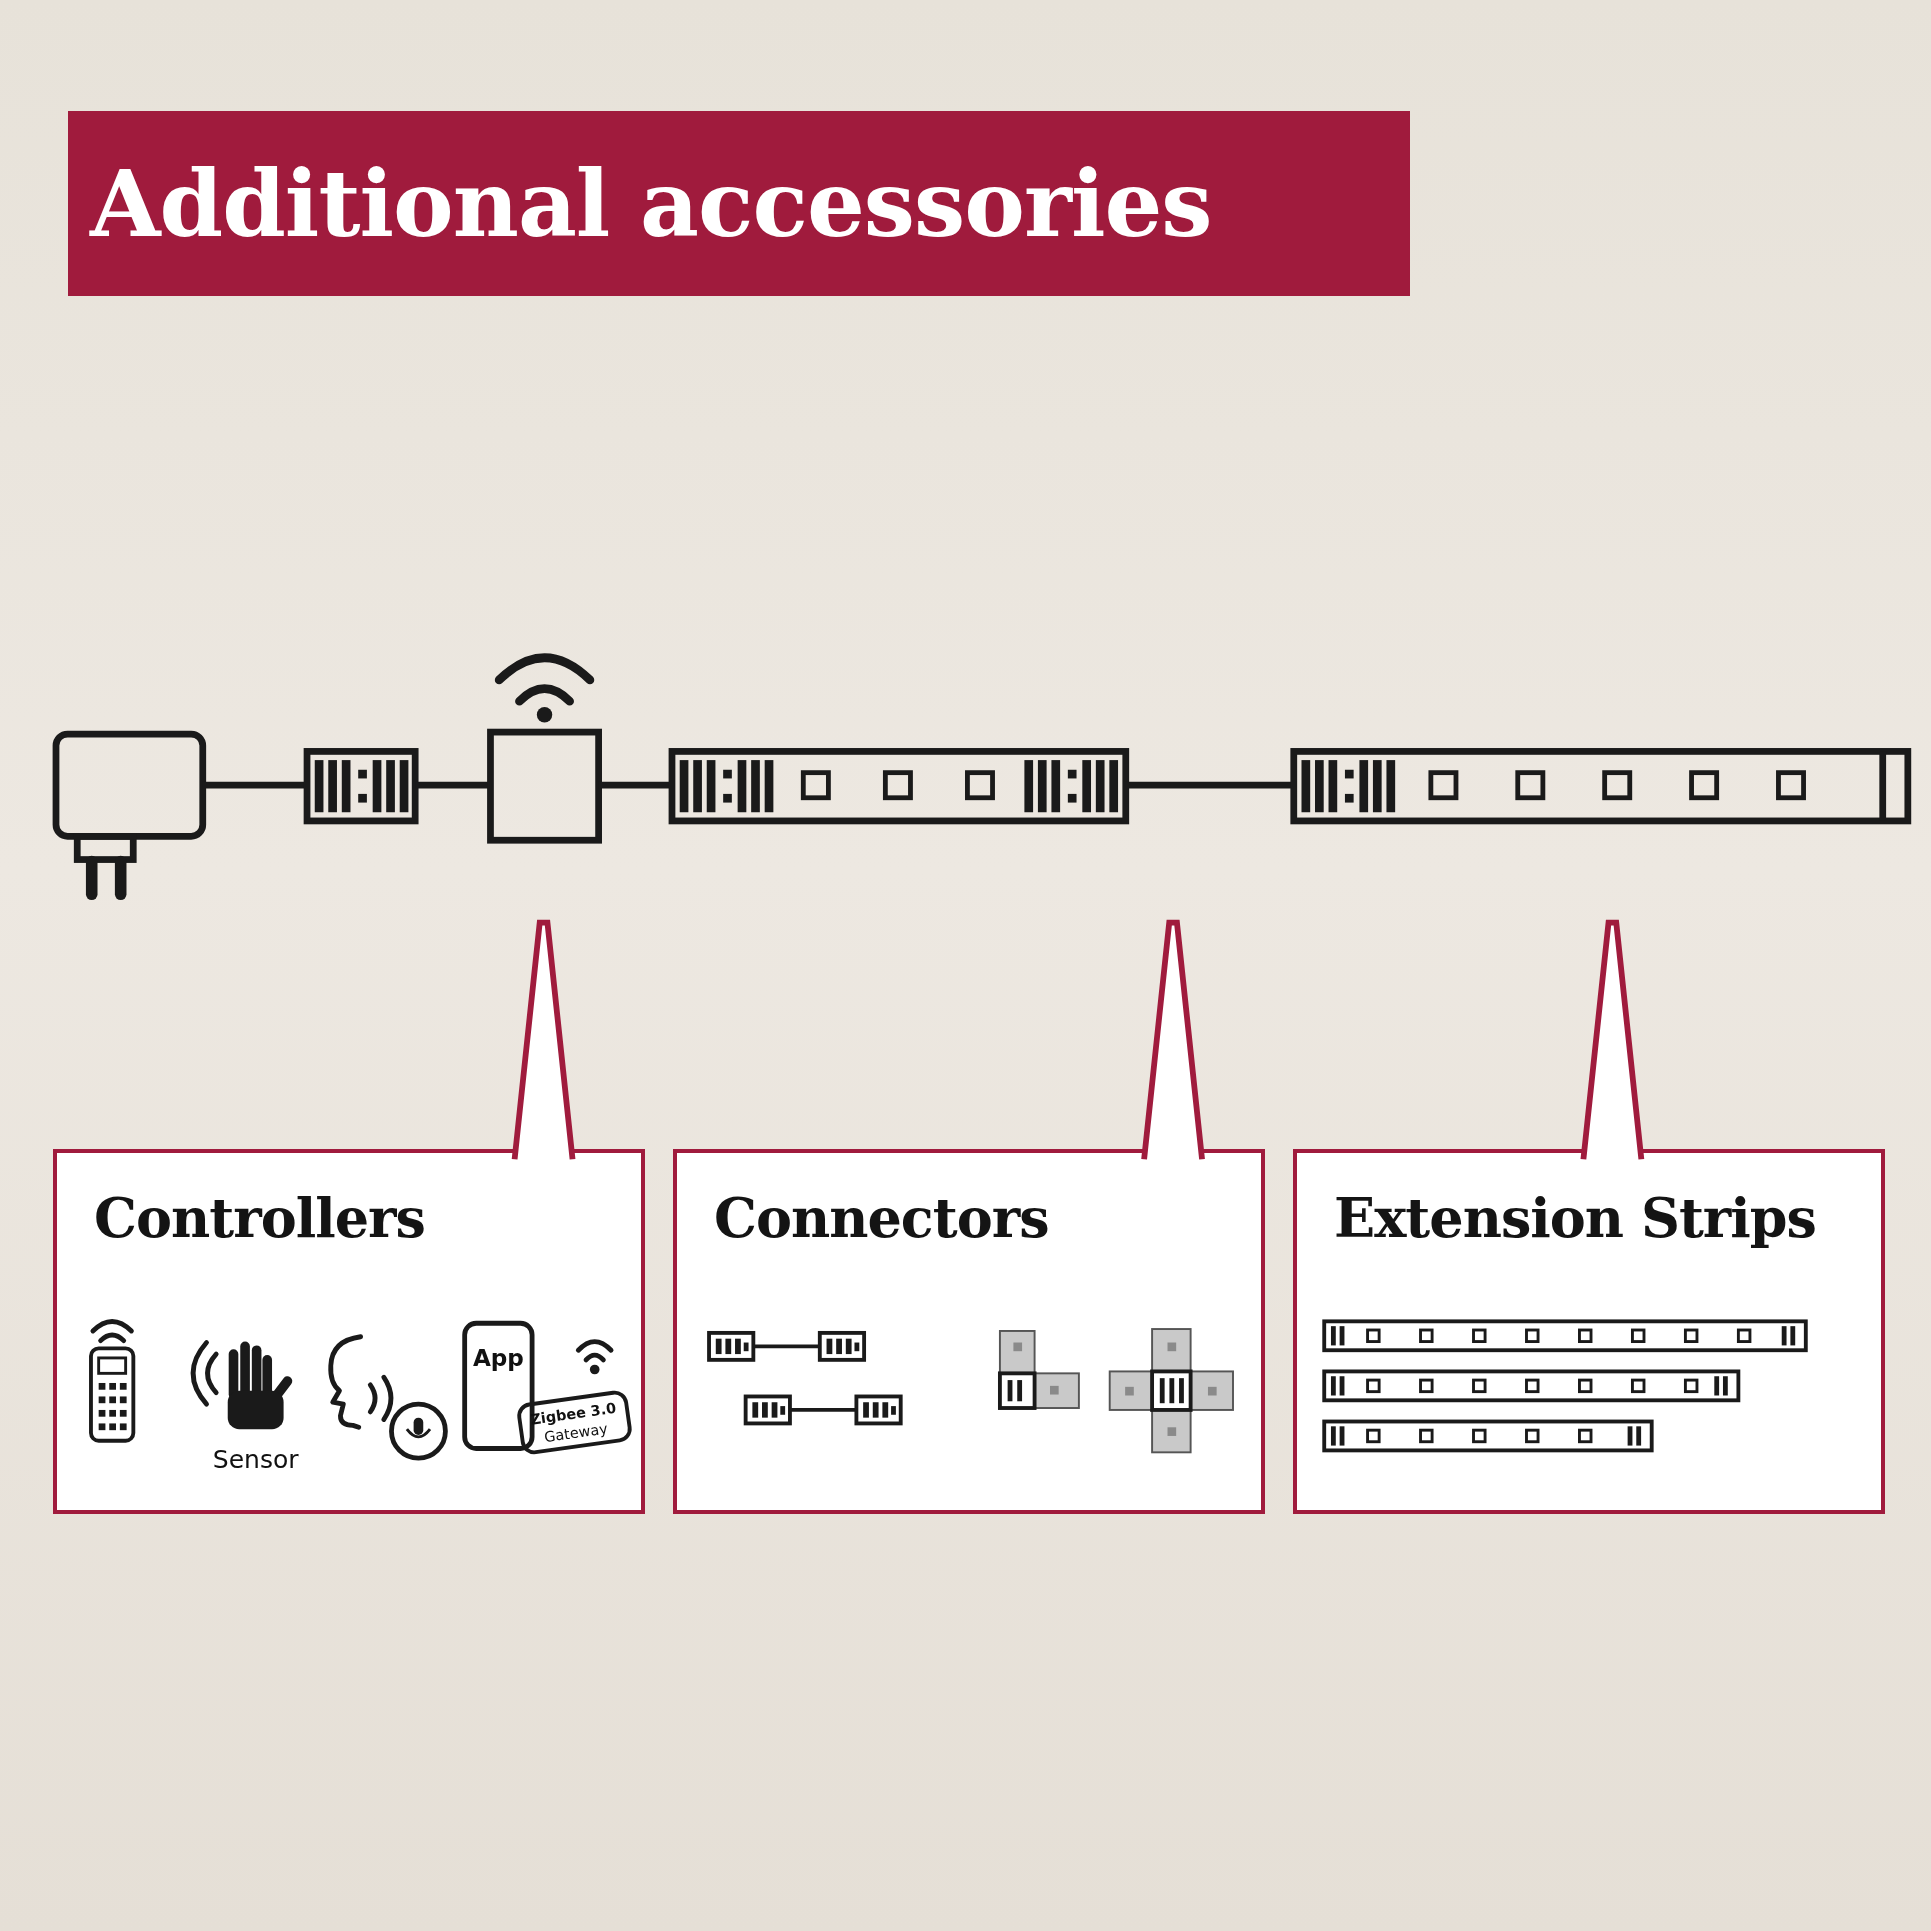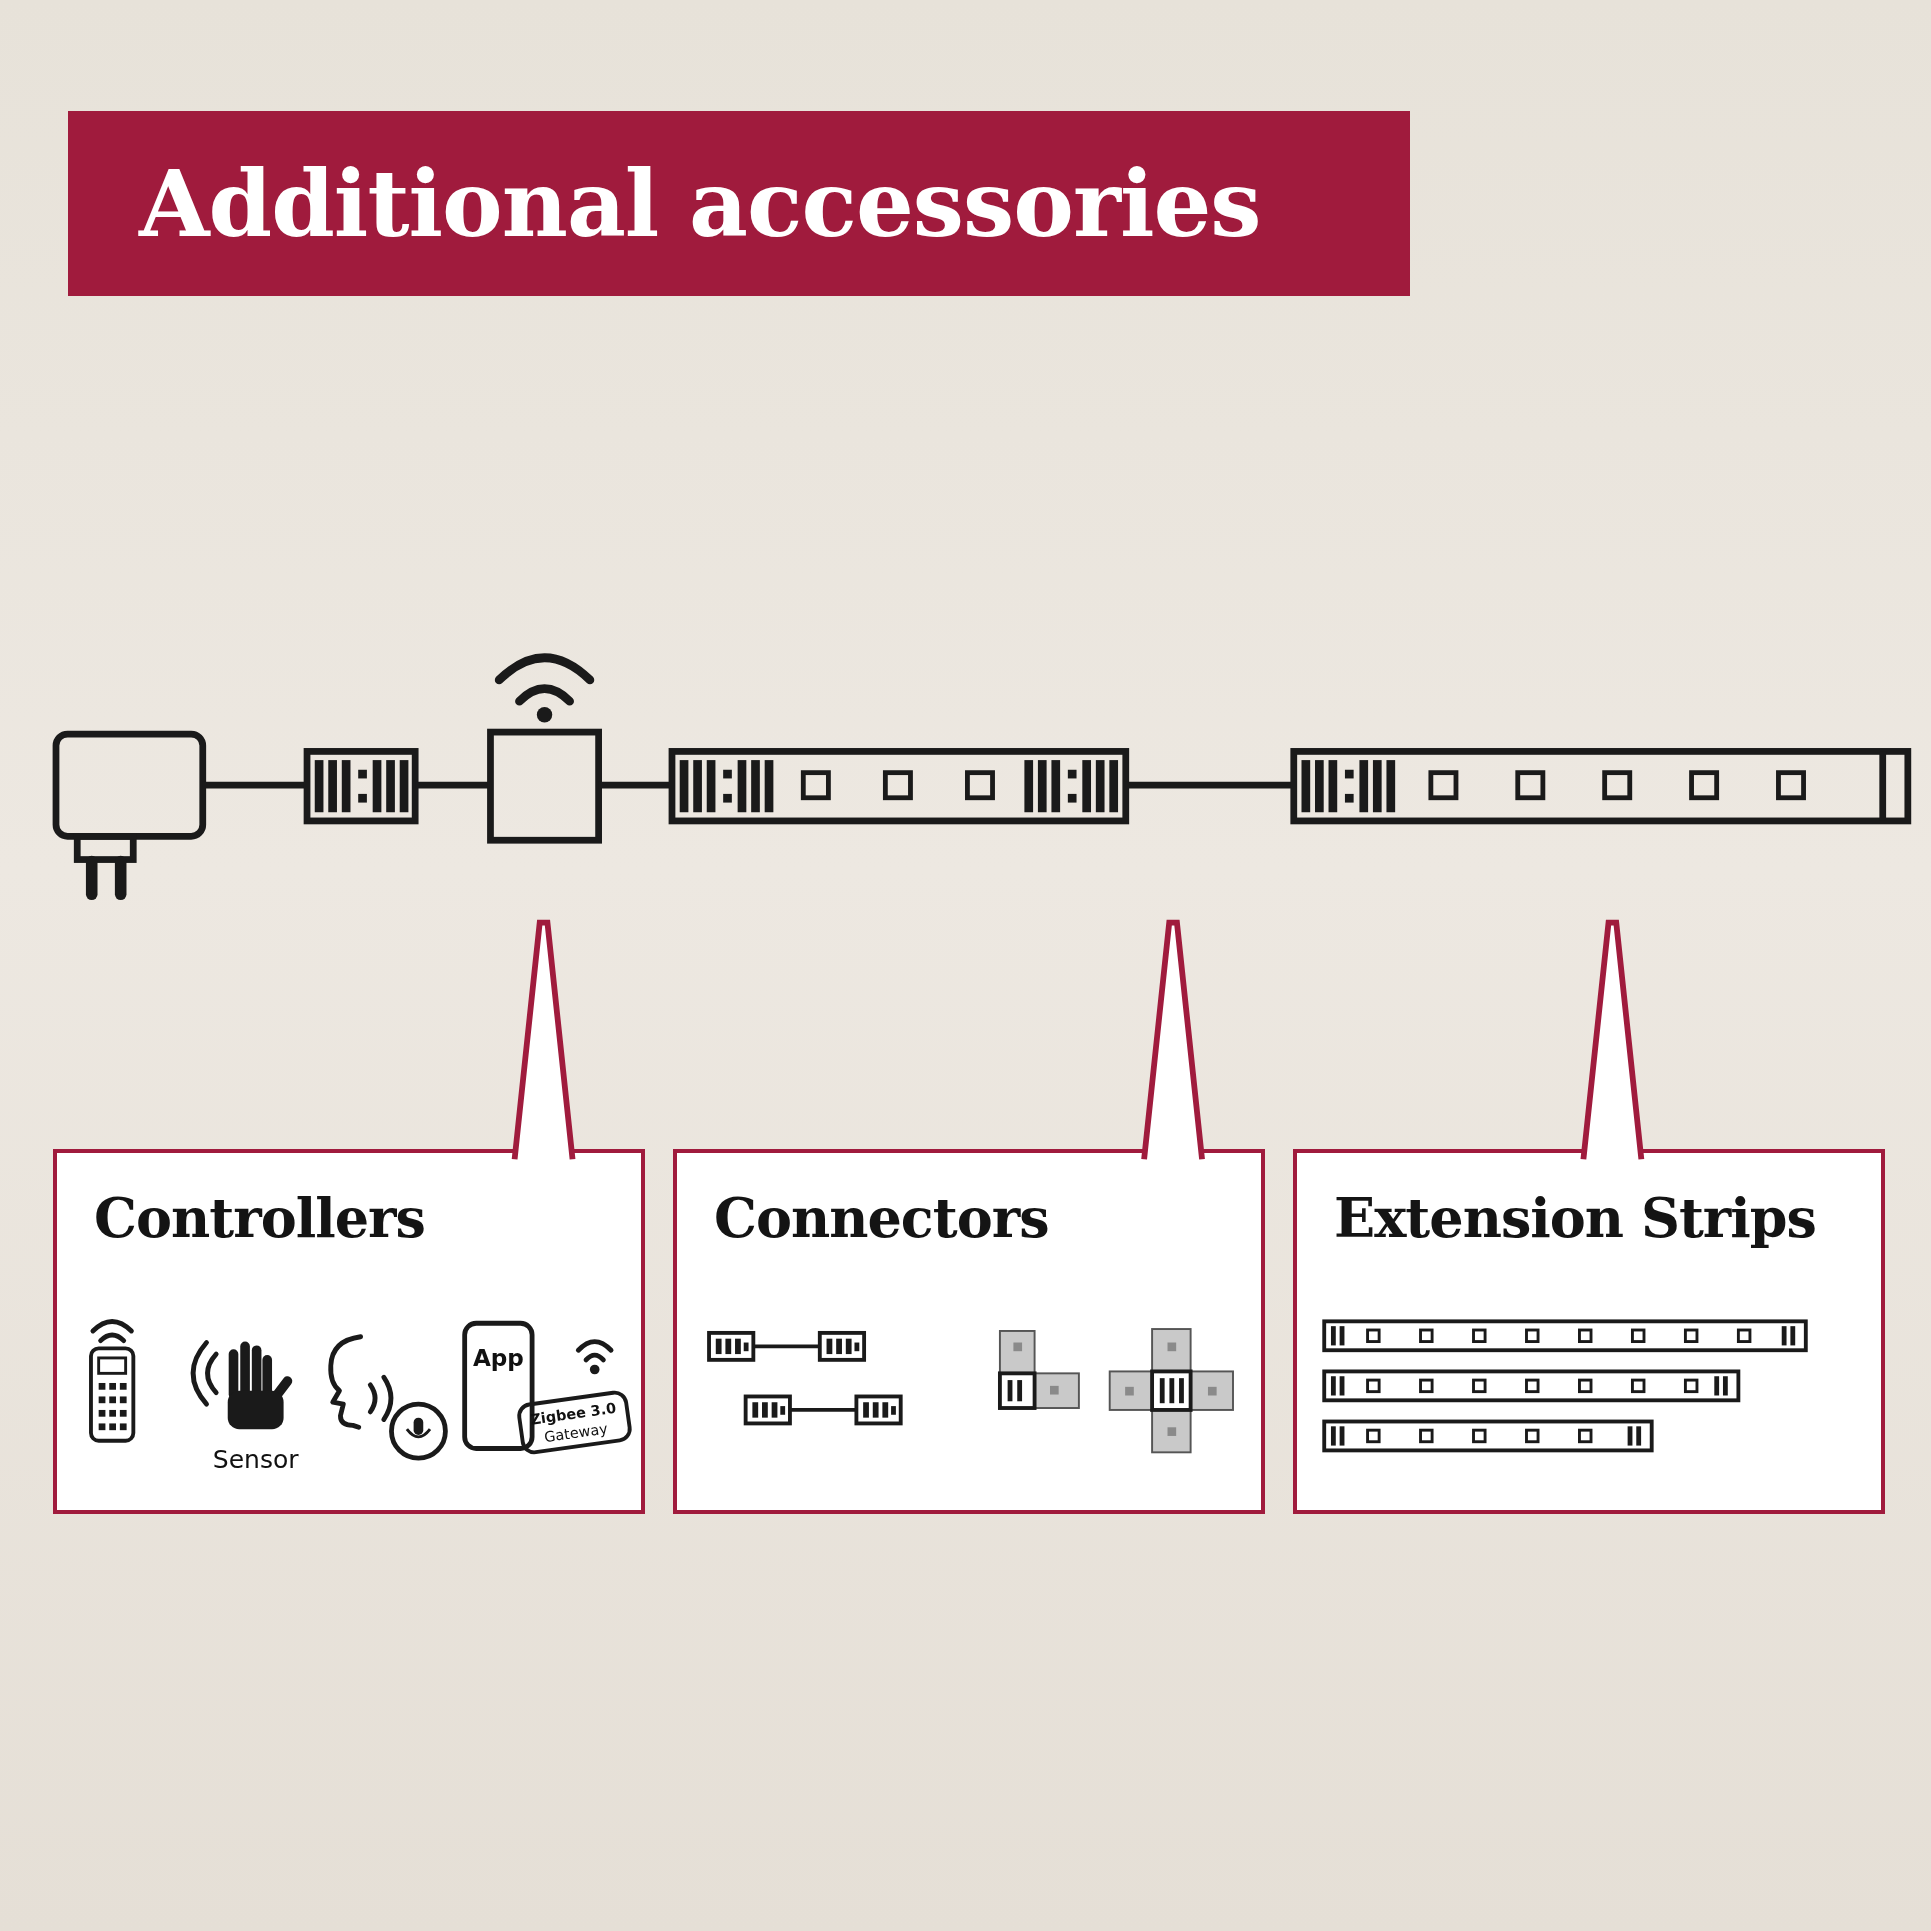--- a/index.html
+++ b/index.html
@@ -6,21 +6,21 @@
   .canvas{
     position:relative;
     width:1931px;height:1931px;
     overflow:hidden;
     background:linear-gradient(180deg,#e7e2d9 0%, #ede8e1 45%, #e5dfd6 100%);
     font-family:"DejaVu Sans",sans-serif;
   }
   .banner{
     position:absolute;left:68px;top:111px;width:1342px;height:185px;
     background:var(--brand-red);
-    display:flex;align-items:center;padding-left:71px;box-sizing:border-box;
+    display:flex;align-items:center;padding-left:22px;box-sizing:border-box;
   }
   .banner span{
     color:#fff;font-family:"DejaVu Serif",serif;font-weight:700;
     font-size:91px;letter-spacing:-1px;white-space:nowrap;
   }
   .diagram{position:absolute;left:0;top:618px;width:1931px;height:290px;}
   .tails{position:absolute;left:0;top:908px;width:1931px;height:261px;pointer-events:none;}
   .callout{
     position:absolute;top:1149px;width:592px;height:365px;box-sizing:border-box;
     background:var(--box-bg);border:4.8px solid var(--brand-red);

